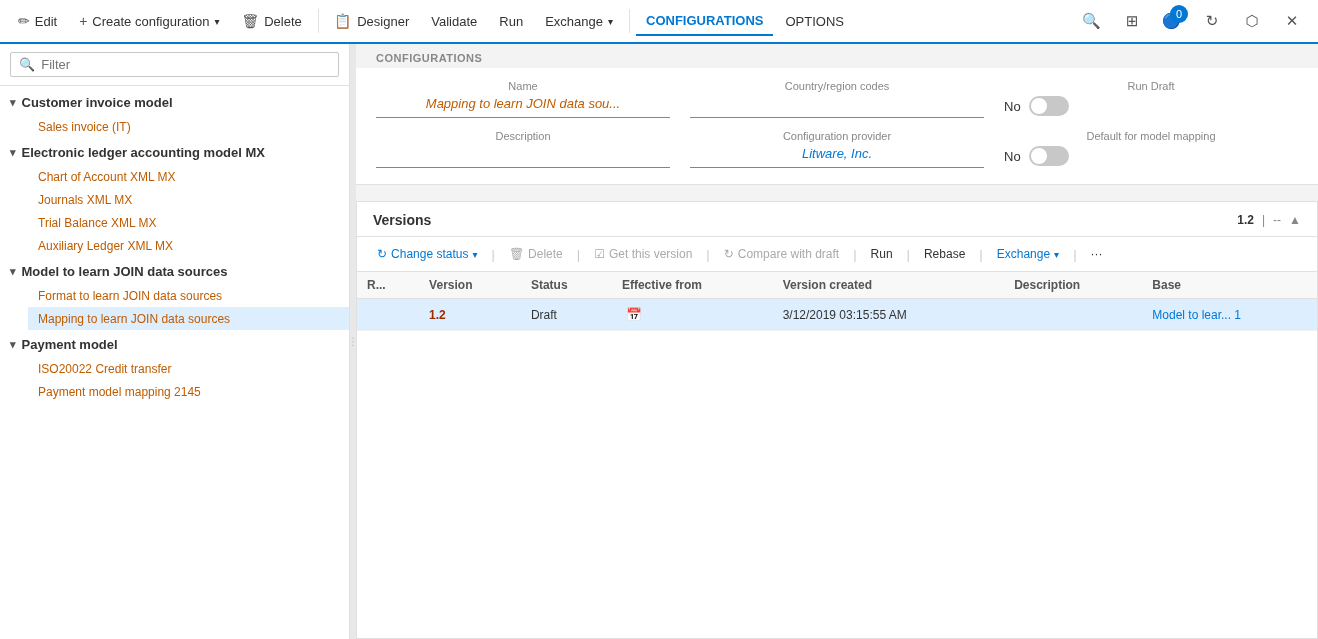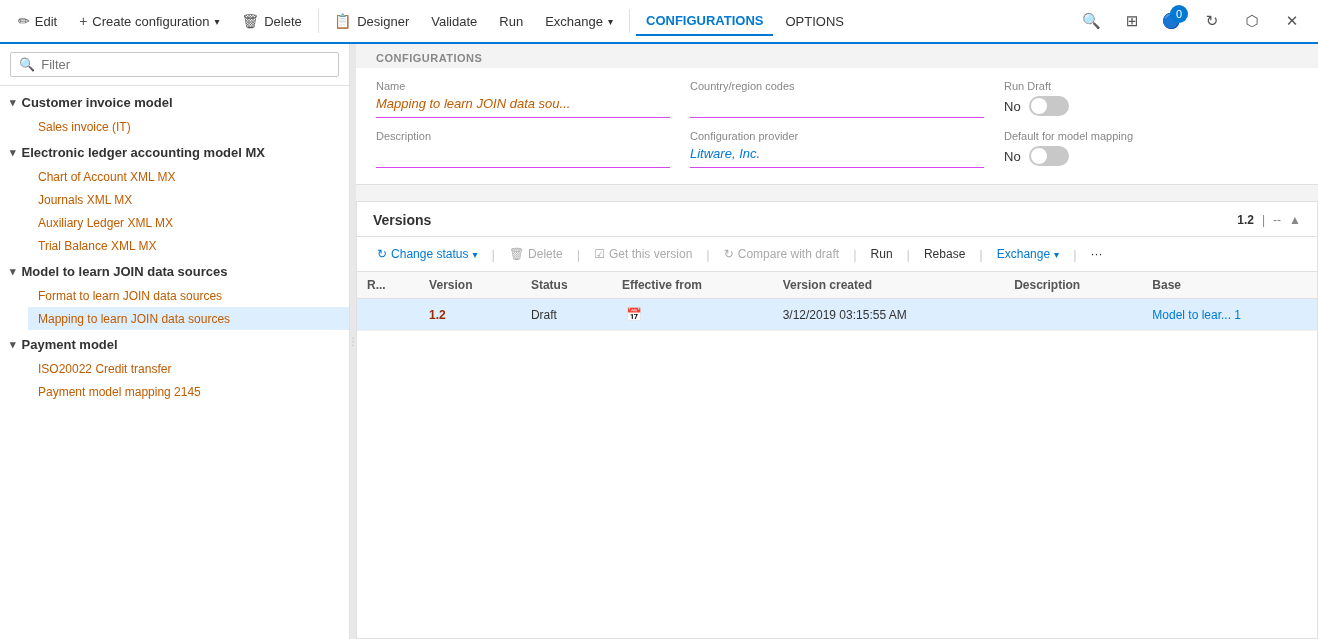--- a/index.html
+++ b/index.html
@@ -137,20 +137,21 @@
     .configs-form {
       background: #fff;
       margin: 0 0 8px 0;
       padding: 12px 20px 16px;
       border-bottom: 1px solid #e0e0e0;
     }
     .form-grid {
       display: grid;
       grid-template-columns: 1fr 1fr 1fr;
       gap: 12px 20px;
+      text-align: center;
     }
     .form-field { display: flex; flex-direction: column; gap: 4px; }
     .form-label { font-size: 11px; color: #888; }
     .form-value { font-size: 13px; color: #333; border-bottom: 1px solid #d946ef; padding-bottom: 6px; min-height: 22px; font-style: italic; }
     .form-value.orange { color: #c05c00; }
     .form-value.blue { color: #0078d4; }
 
     .toggle-wrap { display: flex; align-items: center; gap: 8px; }
     .toggle {
       width: 40px; height: 20px;
@@ -304,22 +305,22 @@
           </div>
         </div>
         <div class="tree-group">
           <div class="tree-parent">
             <span class="tree-arrow">▾</span>
             <span>Electronic ledger accounting model MX</span>
           </div>
           <div class="tree-children">
             <div class="tree-child"><span class="tree-child-label">Chart of Account XML MX</span></div>
             <div class="tree-child"><span class="tree-child-label">Journals XML MX</span></div>
+            <div class="tree-child"><span class="tree-child-label">Trial Balance XML MX</span></div>
             <div class="tree-child"><span class="tree-child-label">Auxiliary Ledger XML MX</span></div>
-            <div class="tree-child"><span class="tree-child-label">Trial Balance XML MX</span></div>
           </div>
         </div>
         <div class="tree-group">
           <div class="tree-parent">
             <span class="tree-arrow">▾</span>
             <span>Model to learn JOIN data sources</span>
           </div>
           <div class="tree-children">
             <div class="tree-child"><span class="tree-child-label">Format to learn JOIN data sources</span></div>
             <div class="tree-child active"><span class="tree-child-label">Mapping to learn JOIN data sources</span></div>

